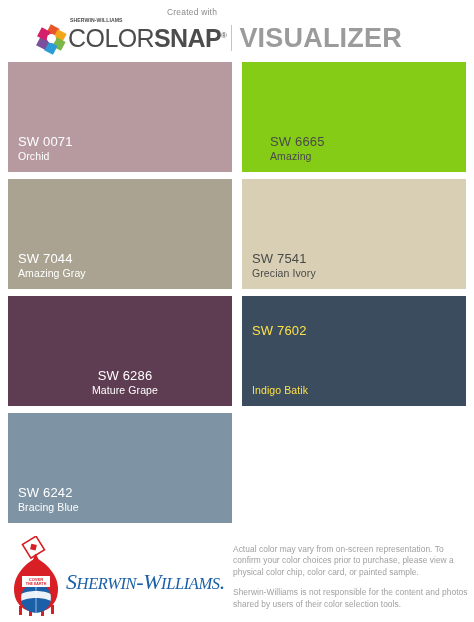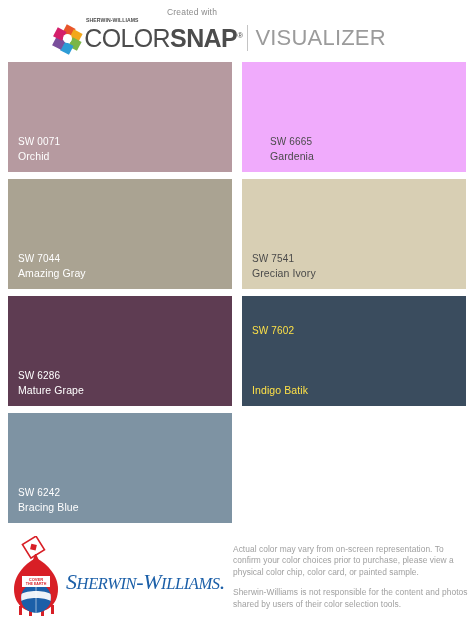--- a/index.html
+++ b/index.html
@@ -103,25 +103,25 @@
   .colorsnap .reg  { font-size: 8px; vertical-align: super; font-weight: 400; }
 
   .divider-v {
     width: 1px;
     height: 26px;
     background: #c4c4c4;
     margin: 0 7px 1px 5px;
   }
 
   .visualizer {
-    font-size: 22px;
+    font-size: 27px;
     color: #9b9b9b;
     letter-spacing: 0.2px;
     line-height: 1;
-    font-weight: 400;
+    font-weight: 700;
     white-space: nowrap;
   }
 
   
   .grid {
     position: absolute;
     top: 62px;
     left: 8px;
     width: 458px;
     height: 462px;
@@ -137,21 +137,21 @@
     width: 100%;
     height: 100%;
     display: flex;
     flex-direction: column;
     justify-content: flex-end;
     padding: 0 0 9px 10px;
     overflow: hidden;
   }
 
   .swatch .code {
-    font-size: 10px;
+    font-size: 13px;
     line-height: 14px;
     letter-spacing: 0.15px;
   }
   .swatch .name {
     font-size: 10.5px;
     line-height: 14px;
     letter-spacing: 0.1px;
   }
 
   
@@ -239,37 +239,37 @@
     </div>
   </div>
 
   <div class="grid">
 
     <div class="swatch" style="background-color: rgb(182, 154, 160); color: rgb(255, 255, 255);">
       <span class="code">SW 0071</span>
       <span class="name">Orchid</span>
     </div>
 
-    <div class="swatch" style="background-color: #f0abfc; color: rgb(74, 74, 74); padding-left: 28px;">
+    <div class="swatch" style="background-color: #84cc16; color: rgb(74, 74, 74); padding-left: 28px;">
       <span class="code">SW 6665</span>
-      <span class="name">Gardenia</span>
+      <span class="name">Amazing</span>
     </div>
 
 
     <div class="swatch" style="background-color: rgb(170, 163, 146); color: rgb(255, 255, 255);">
       <span class="code">SW 7044</span>
       <span class="name">Amazing Gray</span>
     </div>
 
     <div class="swatch" style="background-color: rgb(216, 207, 180); color: rgb(74, 74, 74);">
       <span class="code">SW 7541</span>
       <span class="name">Grecian Ivory</span>
     </div>
 
-    <div class="swatch" style="background-color: rgb(94, 60, 82); color: rgb(255, 255, 255);">
+    <div class="swatch" style="background-color: rgb(94, 60, 82); color: rgb(255, 255, 255); text-align: center;">
       <span class="code">SW 6286</span>
       <span class="name">Mature Grape</span>
     </div>
 
     <div class="swatch" style="background-color: rgb(58, 76, 94); color: #fde047; gap: 45px;">
       <span class="code">SW 7602</span>
       <span class="name">Indigo Batik</span>
     </div>
 
     <div class="swatch" style="background-color: rgb(126, 147, 163); color: rgb(255, 255, 255);">

